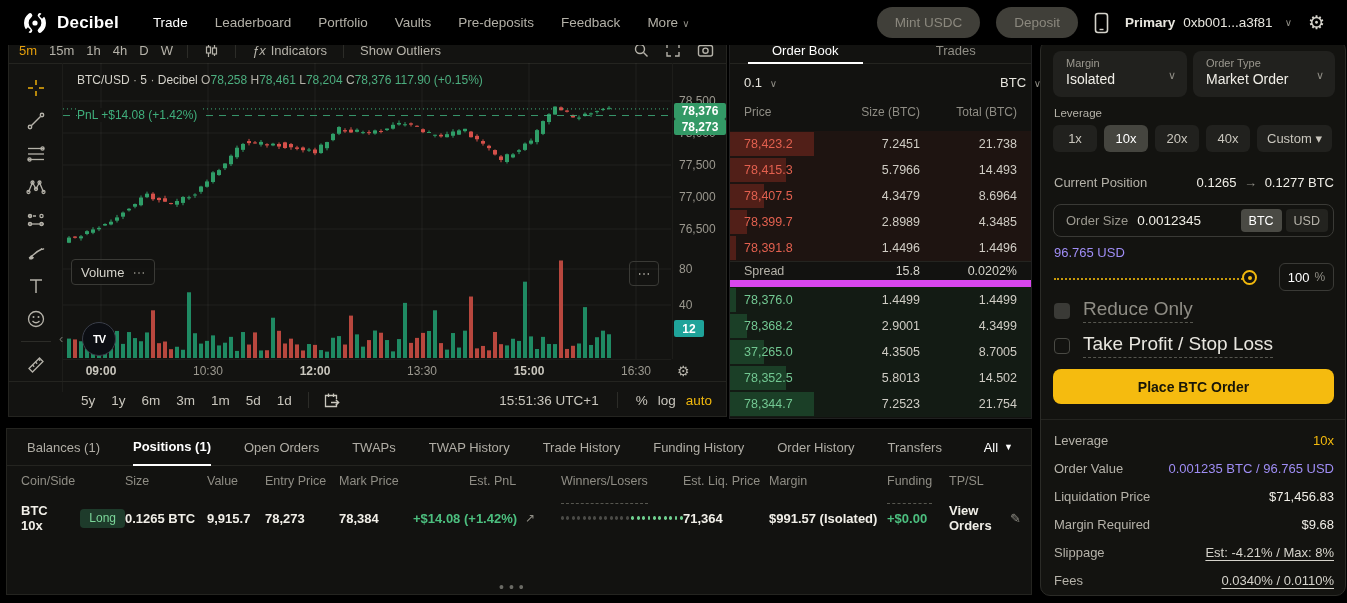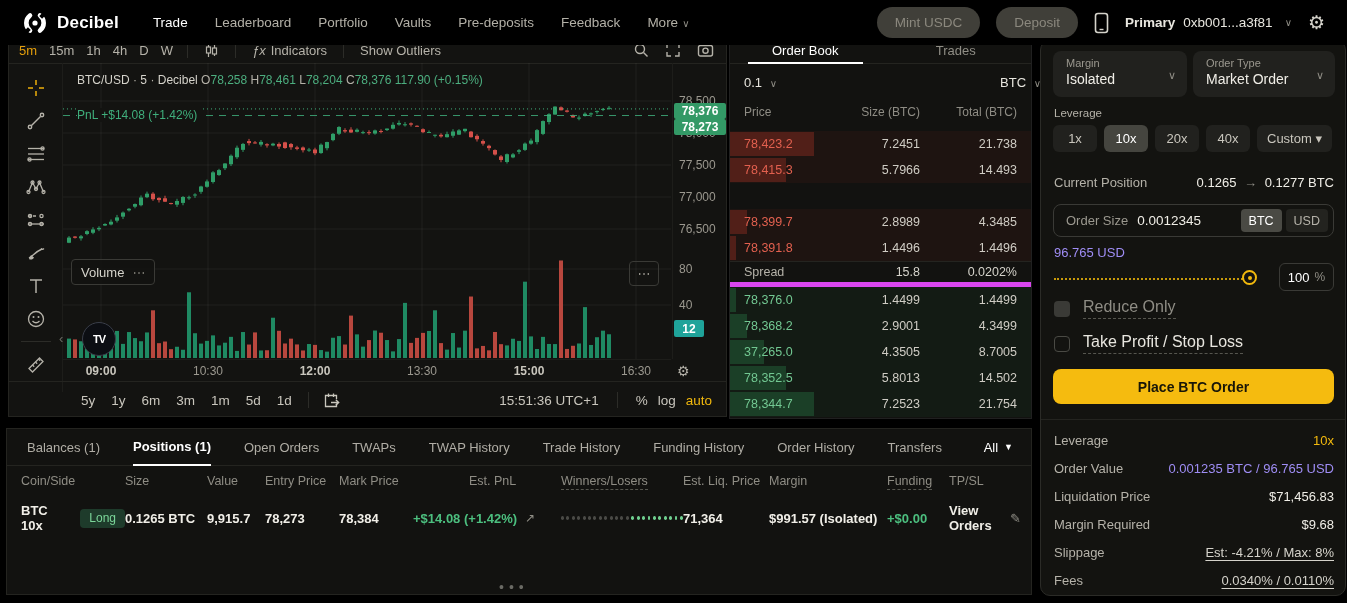--- a/index.html
+++ b/index.html
@@ -68,21 +68,21 @@
   .c2,.c3{text-align:right}
   .ob-row{color:#cfccc4}
   .ob-row .depth{position:absolute;left:0;top:1px;bottom:1px;z-index:0}
   .ob-row span{position:relative;z-index:1}
   .ask-row{background:rgba(205,62,45,0.07)}
   .bid-row{background:rgba(45,160,90,0.07)}
   .ask-row .depth{background:rgba(190,55,40,0.32)}
   .bid-row .depth{background:rgba(45,150,85,0.30)}
   .ask-price{color:#e2604f}
   .bid-price{color:#72c892}
-  .ob-spread{color:#d5d3cb;border-top:1px solid #242420;border-bottom:5px solid #d946ef;font-size:12.5px}
+  .ob-spread{color:#d5d3cb;border-top:1px solid #242420;border-bottom:7px solid #d946ef;font-size:12.5px}
   .ob-spread .c1{color:#b5b2a9}
   
   #trade-panel{left:1040px;top:40px;width:306px;height:556px;background:#131310;border:1px solid #2b2b27;border-radius:10px;box-sizing:border-box}
   .dd{position:absolute;top:10px;height:46px;background:#21211e;border-radius:8px;box-sizing:border-box;padding:6px 10px 0 13px;cursor:pointer}
   .dd-label{font-size:11px;color:#9b988f}
   .dd-value{font-size:14px;color:#f0eee7;margin-top:2px;white-space:nowrap}
   .dd-chev{position:absolute;right:11px;top:18px;color:#8f8d85;font-size:11px}
   #lev-label{left:13px;top:66px;font-size:11.5px;color:#b5b2a9}
   #lev-row{left:12px;top:84px;display:flex;gap:7px}
   .lev-btn{height:27px;min-width:44px;background:#21211e;border-radius:6px;display:flex;align-items:center;justify-content:center;font-size:13px;color:#c9c6bd;cursor:pointer;padding:0 10px;box-sizing:border-box}
@@ -96,21 +96,21 @@
   #order-size .val{color:#f0eee7;font-size:13.5px}
   .unit-btn{height:23px;padding:0 8px;border-radius:4px;font-size:12.5px;display:flex;align-items:center;cursor:pointer}
   .unit-btn.active{background:#4a4a44;color:#fff}
   .unit-btn.inactive{background:#23231f;color:#b5b2a9;margin-left:4px}
   #converted{left:13px;top:204px;font-size:13px;color:#9f8df5}
   #slider-line{left:13px;top:237px;width:196px;border-top:2px dotted #c7990a}
   #slider-handle{left:201px;top:229px;width:15px;height:15px;border:2px solid #f2b90d;border-radius:50%;background:#131310;box-sizing:border-box}
   #slider-handle i{position:absolute;left:3.5px;top:3.5px;width:4px;height:4px;border-radius:50%;background:#f2b90d}
   #pct-box{left:238px;top:222px;width:55px;height:28px;border:1px solid #3a3a36;border-radius:6px;box-sizing:border-box;display:flex;align-items:center;justify-content:center;gap:5px;font-size:13px;color:#fff}
   #pct-box .u{color:#8f8d85;font-size:12px}
-  .chk-row{position:absolute;left:13px;display:flex;align-items:center;gap:13px;font-size:16px}
+  .chk-row{position:absolute;left:13px;display:flex;align-items:center;gap:13px;font-size:19px}
   .chk{width:16px;height:16px;border-radius:4px;box-sizing:border-box;cursor:pointer}
   .chk.filled{background:#3a3a36}
   .chk.empty{border:1.5px solid #4a4a44}
   .chk-lbl{border-bottom:1px dashed #56564f;padding-bottom:2px;cursor:pointer}
   #reduce-row{top:257px;color:#8f8d85}
   #tpsl-row{top:292px;color:#e8e6df}
   #place-btn{left:12px;top:328px;width:281px;height:35px;background:#f5bb0f;border:none;border-radius:8px;font-size:14px;font-weight:700;color:#181608;cursor:pointer;font-family:"Liberation Sans",sans-serif}
   #stats{left:0;top:378px;width:304px;border-top:1px solid #242420}
   .stat-row{position:absolute;left:13px;width:280px;display:flex;justify-content:space-between;font-size:13px}
   .stat-lbl{color:#b5b2a9}
@@ -119,21 +119,21 @@
   .stat-val.purple{color:#9f8df5}
   .stat-val.underline{text-decoration:underline;text-underline-offset:3px;color:#d5d3cb}
   
   #bottom-card{left:6px;top:428px;width:1026px;height:167px;background:#121210;border:1px solid #242420;box-sizing:border-box}
   #btabs{left:0;top:0;width:1024px;height:37px;display:flex;align-items:center;gap:33px;padding-left:20px;box-sizing:border-box;border-bottom:1px solid #242420;font-size:13px;color:#b0ada5}
   .btab{cursor:pointer;height:37px;display:flex;align-items:center;box-sizing:border-box}
   .btab.active{color:#fff;font-weight:700;border-bottom:2px solid #fff}
   #btab-filter{margin-left:auto;margin-right:18px;color:#fff;display:flex;align-items:center;gap:6px;cursor:pointer}
   .pgrid{position:absolute;left:0;width:1024px;display:grid;grid-template-columns:104px 82px 58px 74px 74px 148px 122px 86px 118px 62px 1fr;padding-left:14px;box-sizing:border-box;align-items:center}
   #phead{top:37px;height:30px;font-size:12.5px;color:#8f8d85}
-  #phead .dashed span{border-bottom:1px dashed #56564f;padding-bottom:1px}
+  #phead .dashed span{border-bottom:1px dashed #56564f;padding-bottom:15px}
   #phead .indent{padding-left:56px}
   #prow{top:67px;height:44px;font-size:13px;color:#f0eee7;font-weight:700}
   .coin-cell{display:flex;align-items:center;gap:9px}
   .side-badge{background:#1e3b2b;color:#7bd699;font-size:12px;font-weight:400;padding:2.5px 9px;border-radius:4px}
   .pnl-green{color:#4cbf7f}
   .pnl-cell{display:flex;align-items:center;gap:8px}
   .share-ic{color:#8f8d85;font-size:12px;font-weight:400}
   .wl-dots{display:flex;gap:2.5px;align-items:center}
   .wl-dots i{width:3.5px;height:3.5px;border-radius:50%}
   .dot-gray{background:#4a4a46}
@@ -704,20 +704,26 @@
       <span class="c1 ask-price">78,423.2</span>
       <span class="c2">7.2451</span>
       <span class="c3">21.738</span>
     </div>
   <div class="ob-row ask-row" style="top:120px">
       <i class="depth" style="width: 18.76%;"></i>
       <span class="c1 ask-price">78,415.3</span>
       <span class="c2">5.7966</span>
       <span class="c3">14.493</span>
     </div>
+  <div class="ob-row ask-row" style="top:146px">
+      <i class="depth" style="width: 11.2%;"></i>
+      <span class="c1 ask-price">78,407.5</span>
+      <span class="c2">4.3479</span>
+      <span class="c3">8.6964</span>
+    </div>
   <div class="ob-row ask-row" style="top:172px">
       <i class="depth" style="width: 5.6%;"></i>
       <span class="c1 ask-price">78,399.7</span>
       <span class="c2">2.8989</span>
       <span class="c3">4.3485</span>
     </div>
   <div class="ob-row ask-row" style="top:198px">
       <i class="depth" style="width: 1.876%;"></i>
       <span class="c1 ask-price">78,391.8</span>
       <span class="c2">1.4496</span>

